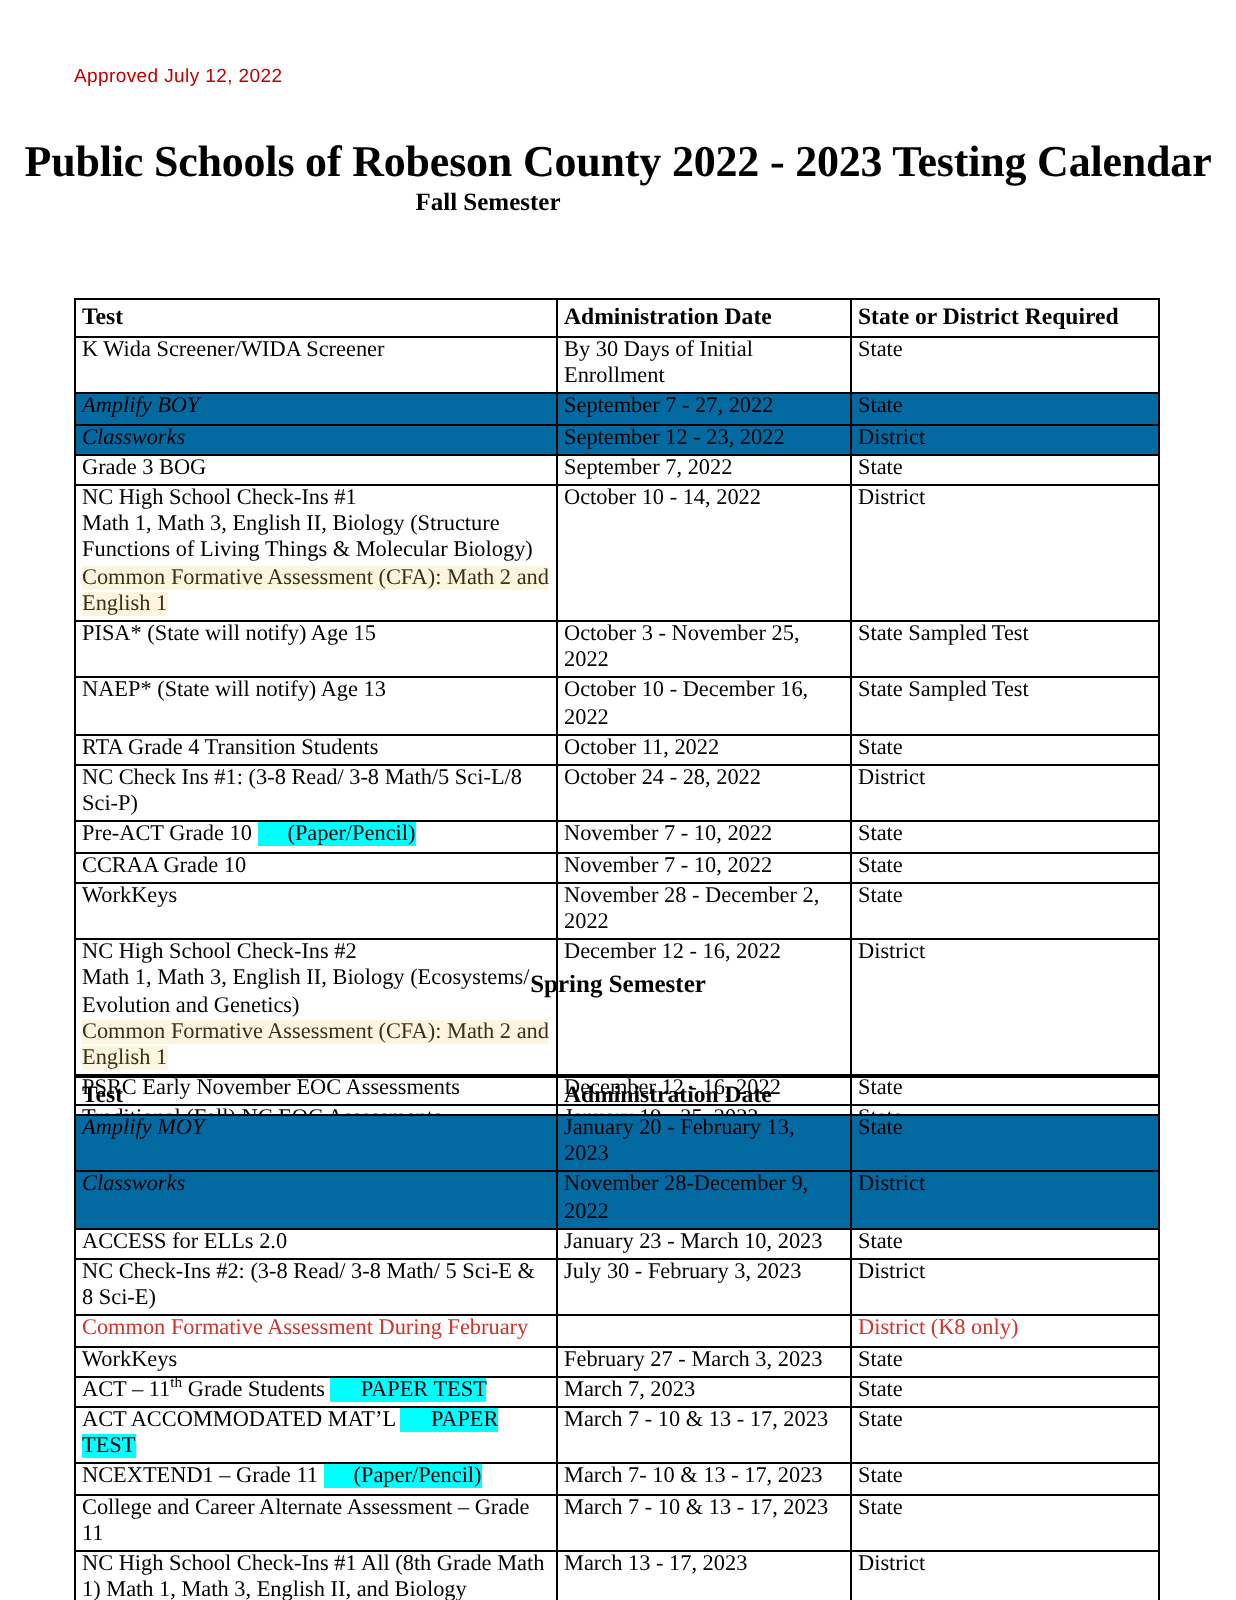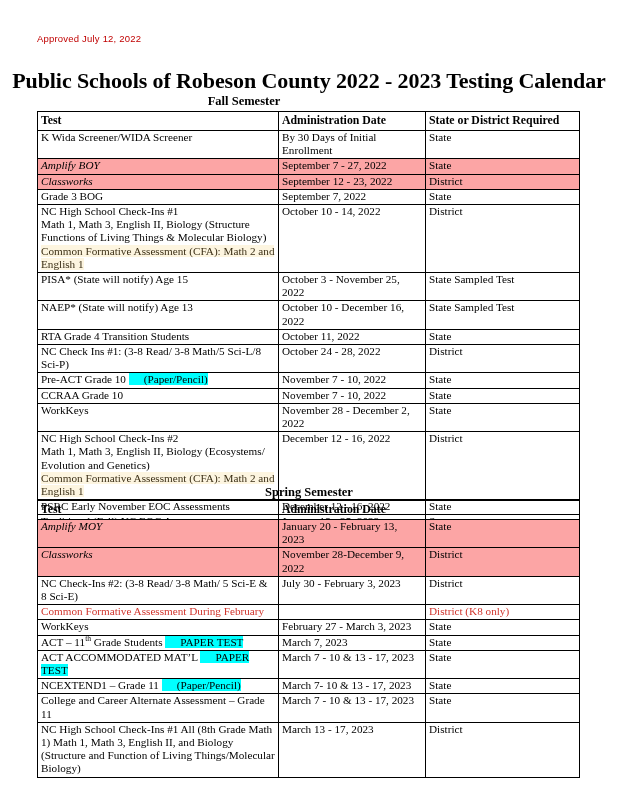--- a/index.html
+++ b/index.html
@@ -69,20 +69,21 @@
     position: absolute;
     left: 37px;
     top: 500px;
     width: 542px;
   }
   table.cal {
     border-collapse: collapse;
     width: 542px;
     table-layout: fixed;
     border: 1.4px solid #000;
+    margin-top: 38px;
   }
   table.cal td, table.cal th {
     border: 1px solid #000;
     vertical-align: top;
     padding: 0px 3px 1px 3px;
     font-size: 11.2px;
     line-height: 13.2px;
     text-align: left;
     font-weight: normal;
     overflow: hidden;
@@ -91,21 +92,21 @@
     font-weight: bold;
     font-size: 11.8px;
     line-height: 15px;
     padding-top: 1px;
     padding-bottom: 2px;
   }
   col.c1 { width: 241px; }
   col.c2 { width: 147px; }
   col.c3 { width: 154px; }
 
-  tr.hl-yellow > td { background: #fca5a5; }
+  tr.hl-yellow > td { background: #0369a1; }
   td.ital { font-style: italic; }
   .mark-cyan {
     background: #00ffff;
     padding-left: 15px;
   }
   .mark-cream {
     background: #fdf5e0;
     color: #3b2f16;
   }
   .red-text { color: #d0342c; }
@@ -245,20 +246,25 @@
           <td class="ital">Amplify MOY</td>
           <td>January 20 - February 13, 2023</td>
           <td>State</td>
         </tr>
         <tr class="hl-yellow">
           <td class="ital">Classworks</td>
           <td>November 28-December 9, 2022</td>
           <td>District</td>
         </tr>
         <tr>
+          <td>ACCESS for ELLs 2.0</td>
+          <td>January 23 -  March 10, 2023</td>
+          <td>State</td>
+        </tr>
+        <tr>
           <td>NC Check-Ins #2:  (3-8 Read/ 3-8 Math/ 5 Sci-E &amp; 8 Sci-E)</td>
           <td>July 30 - February 3, 2023</td>
           <td>District</td>
         </tr>
         <tr>
           <td class="red-text">Common Formative Assessment During February</td>
           <td></td>
           <td class="red-text">District (K8 only)</td>
         </tr>
         <tr>

